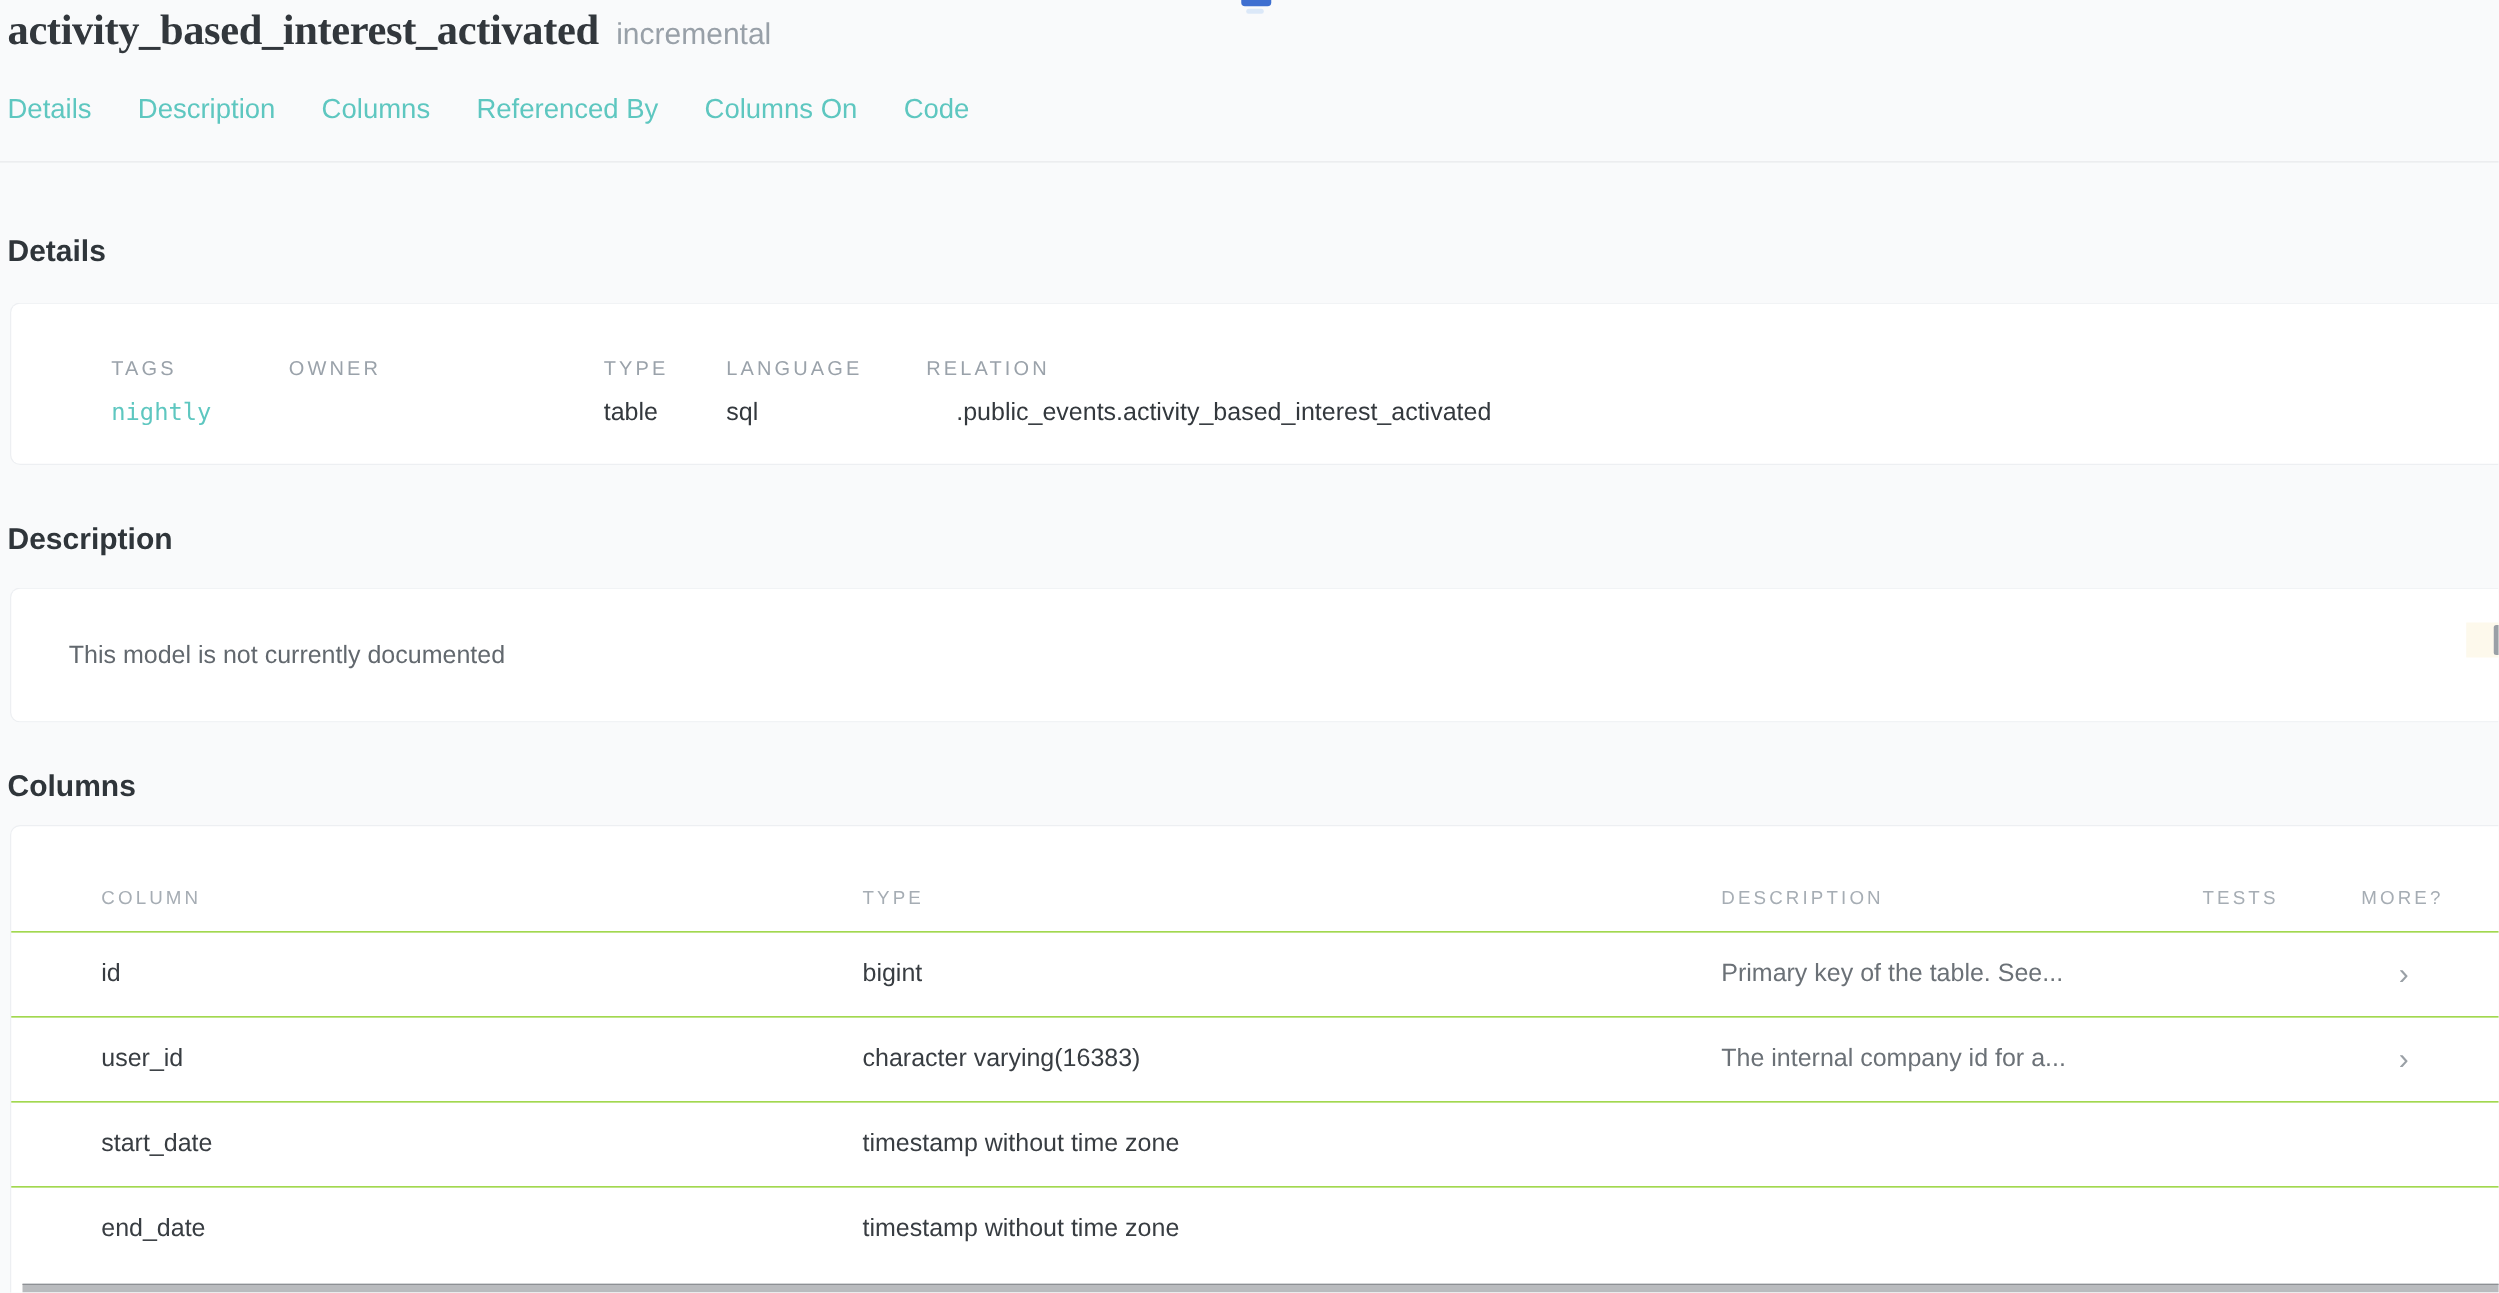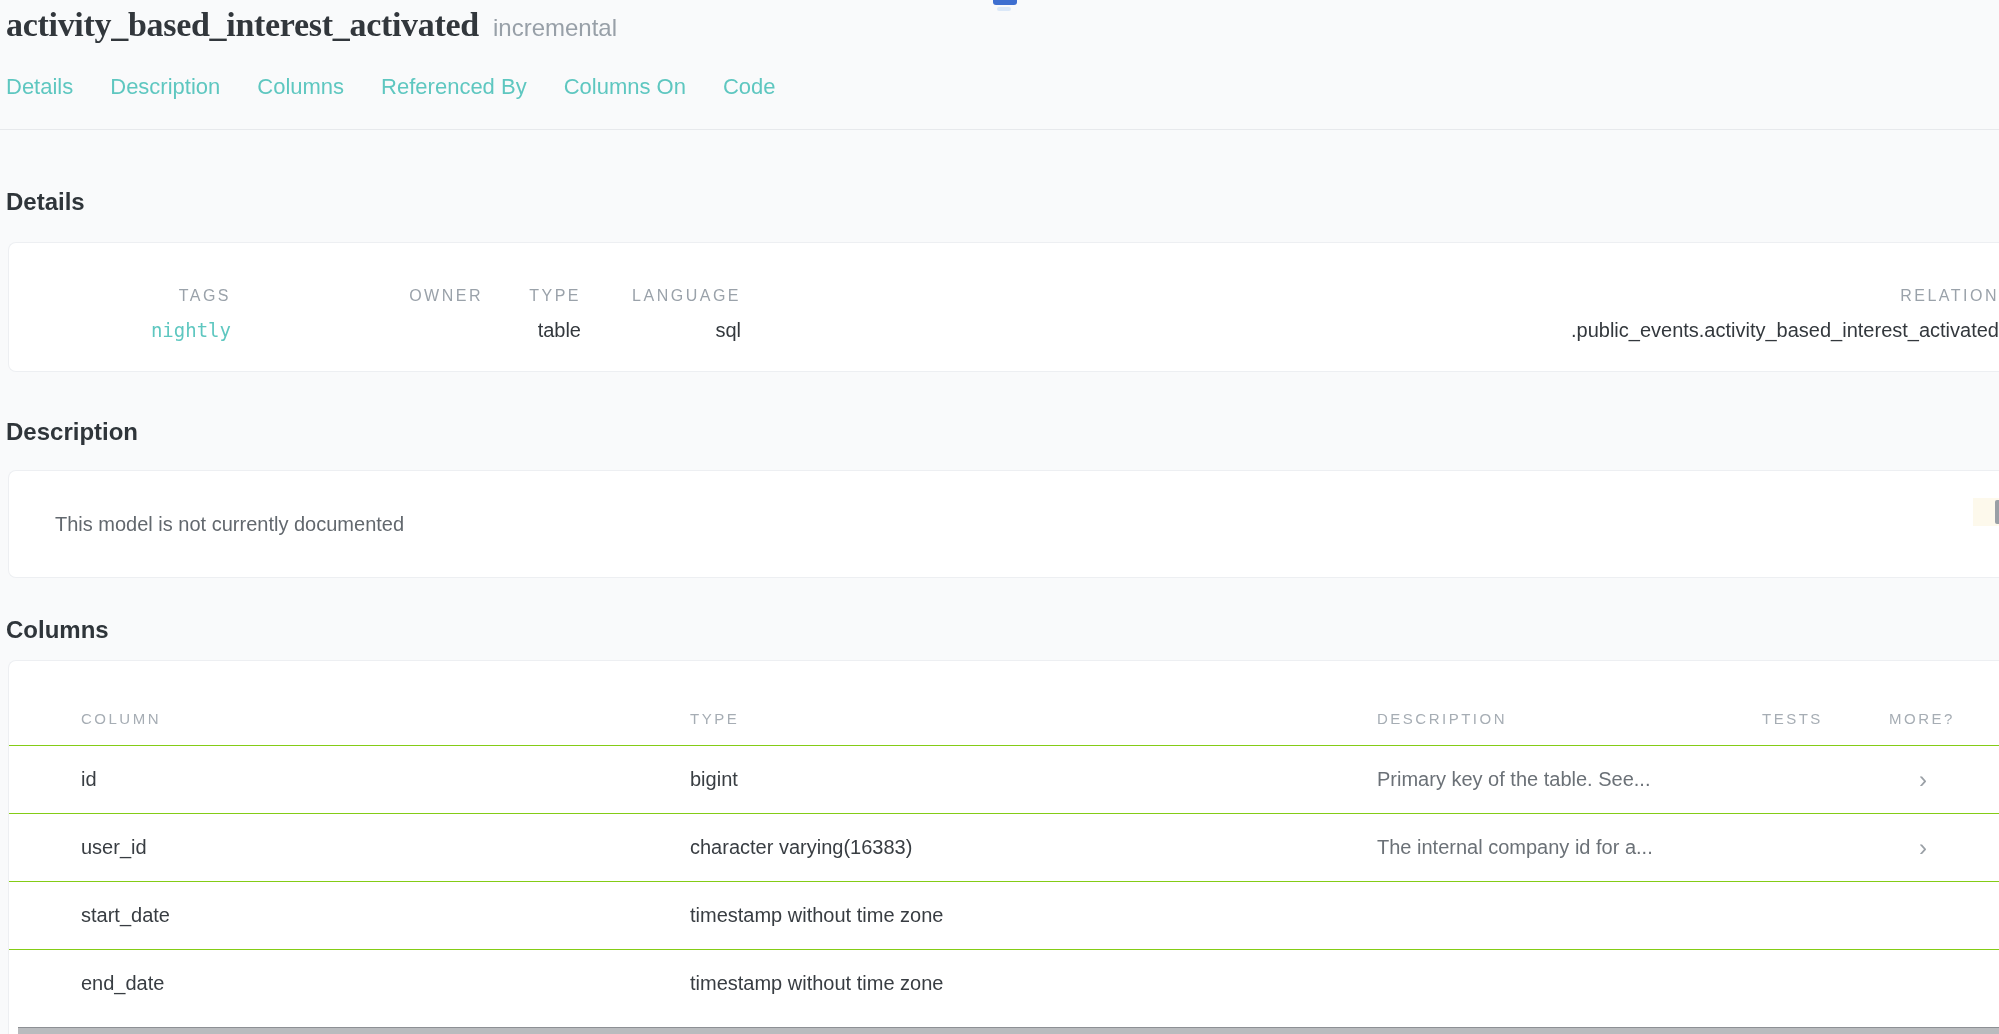--- a/index.html
+++ b/index.html
@@ -87,21 +87,20 @@
     border-radius:8px 0 0 8px;
     position:relative;
   }
 
   
   .details-card {
     margin-top:26px;
     height:130px;
     padding:44px 0 0 80px;
     display:flex;
-    text-align:right;
   }
   .detail-field { flex:0 0 auto; }
   .df-tags     { width:142px; }
   .df-owner    { width:252px; }
   .df-type     { width:98px;  }
   .df-package  { width:191px; }
   .df-language { width:160px; }
   .df-relation { flex:1 1 auto; }
   .detail-label {
     font-size:16px;
@@ -114,21 +113,21 @@
     font-size:20px;
     line-height:24px;
     color:#33383d;
   }
   .detail-value.tag-link {
     font-family:"DejaVu Sans Mono", monospace;
     font-size:19px;
     color:#5ec7c0;
     cursor:pointer;
   }
-  .detail-value.relation-value { margin-left:52px; }
+  .detail-value.relation-value { margin-left:24px; }
 
   
   .description-card {
     margin-top:24px;
     height:108px;
     padding:42px 0 0 46px;
   }
   .description-text {
     font-size:20px;
     color:#62686e;

